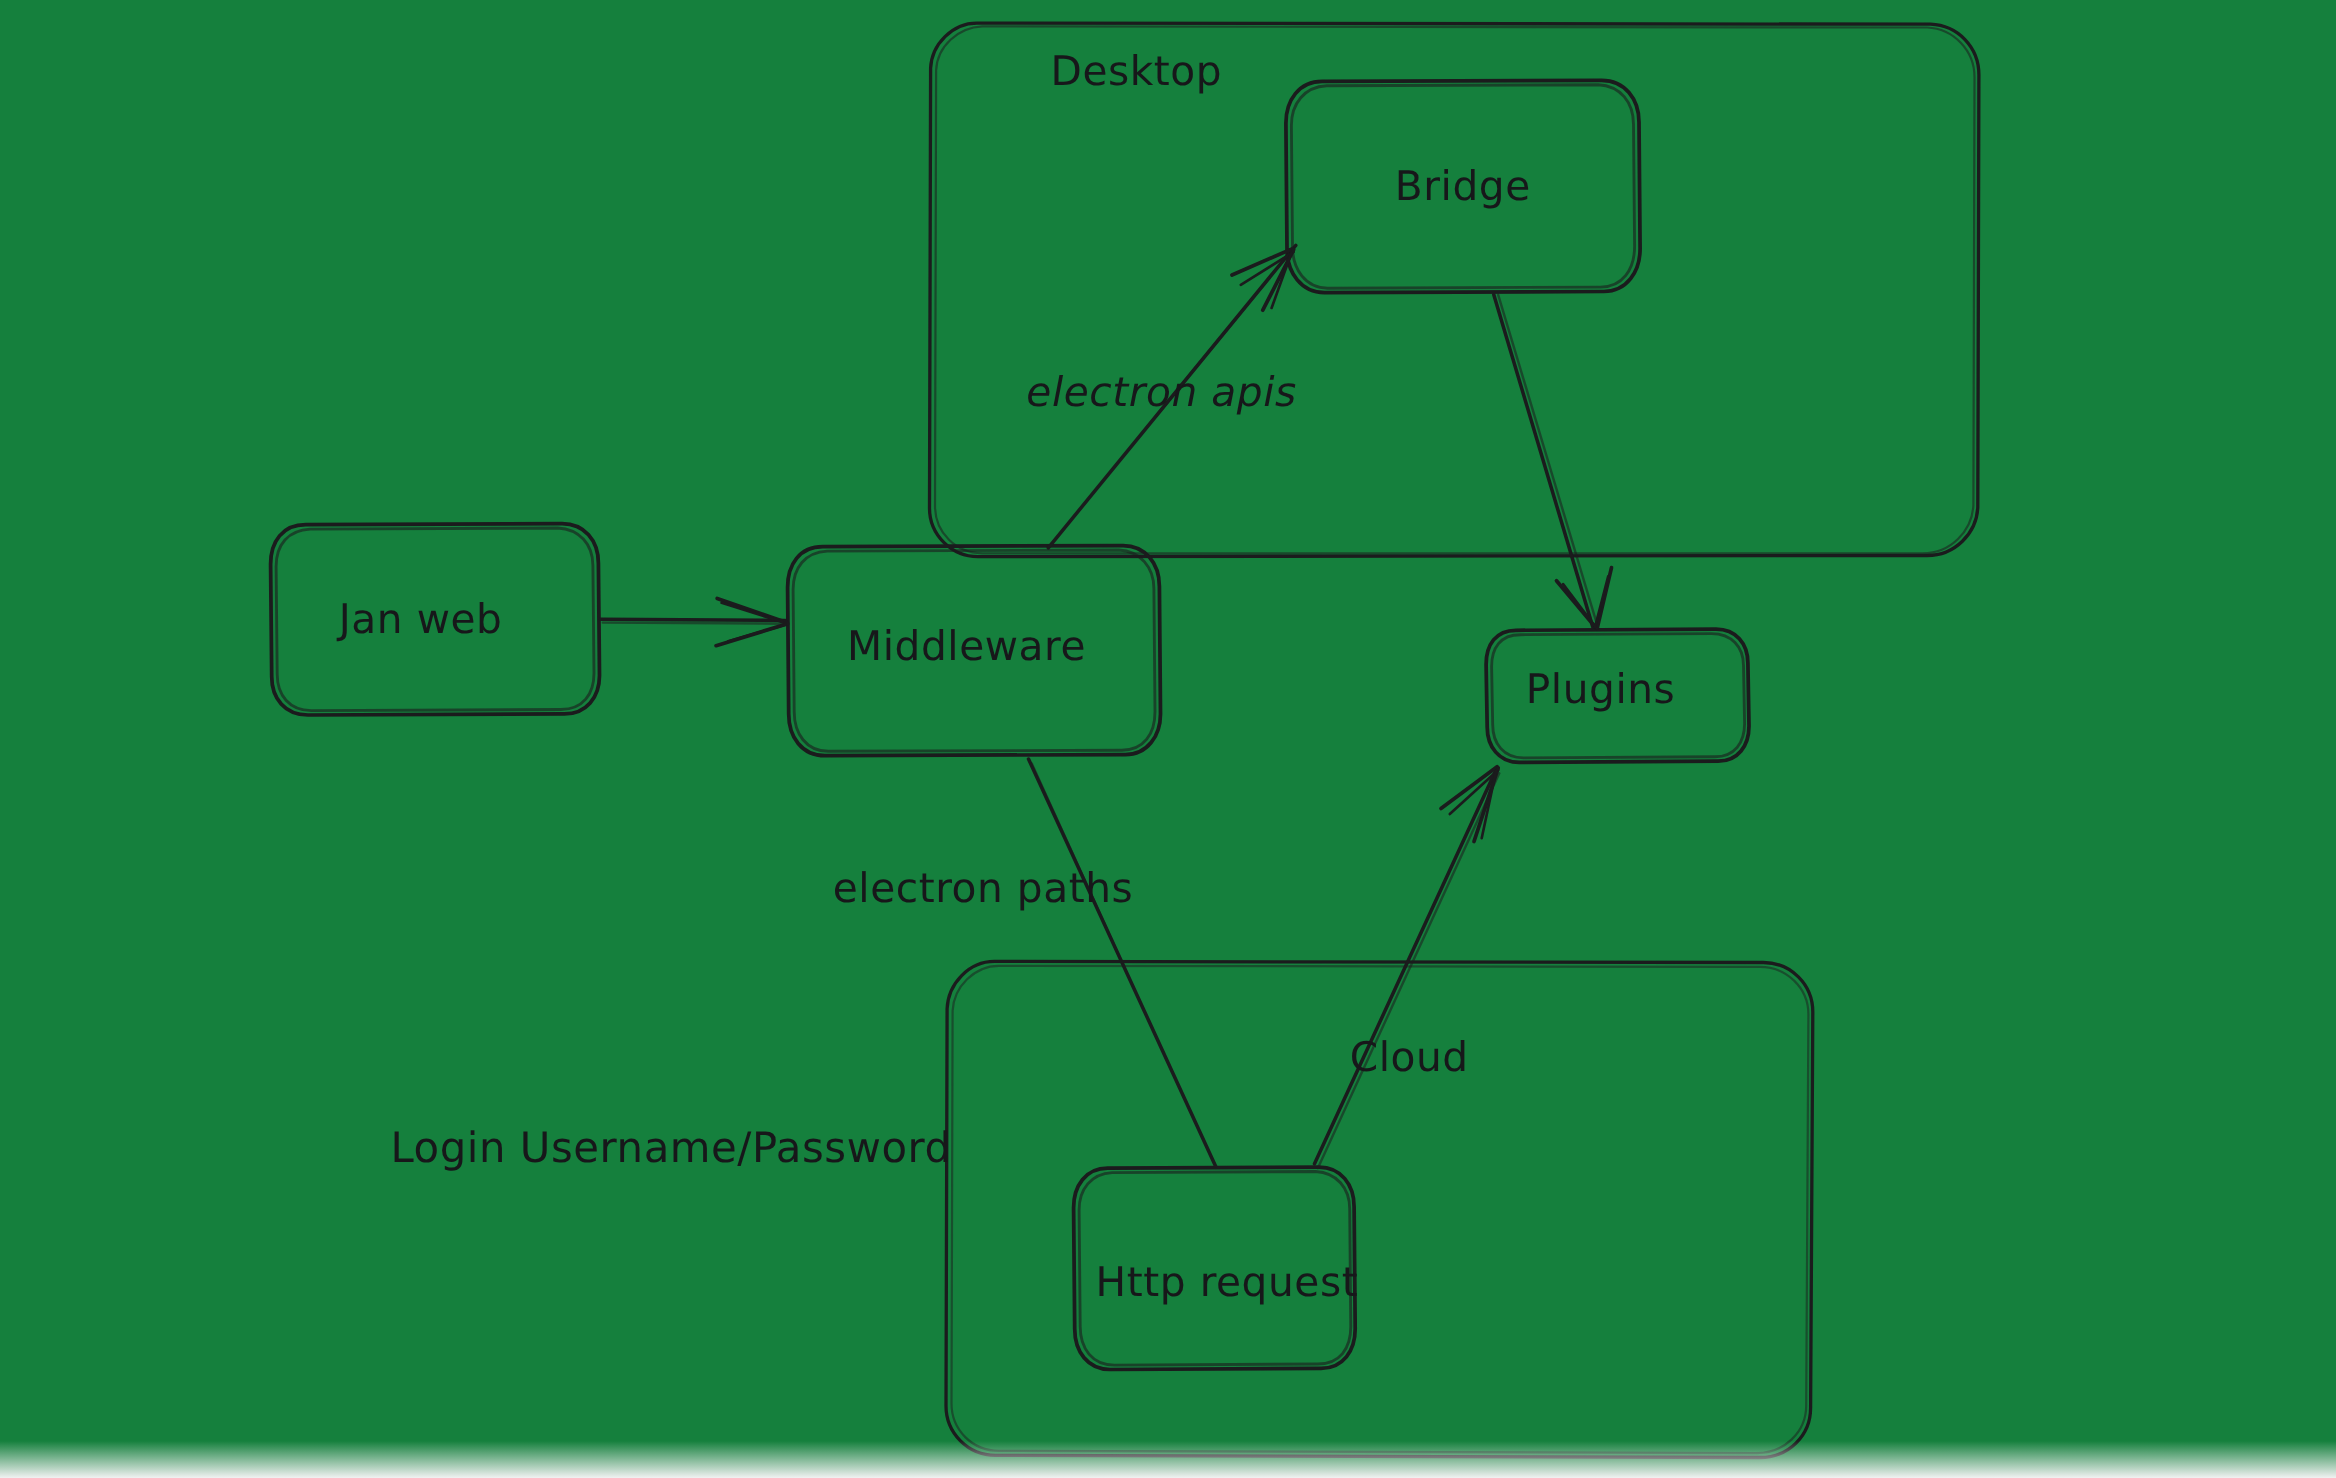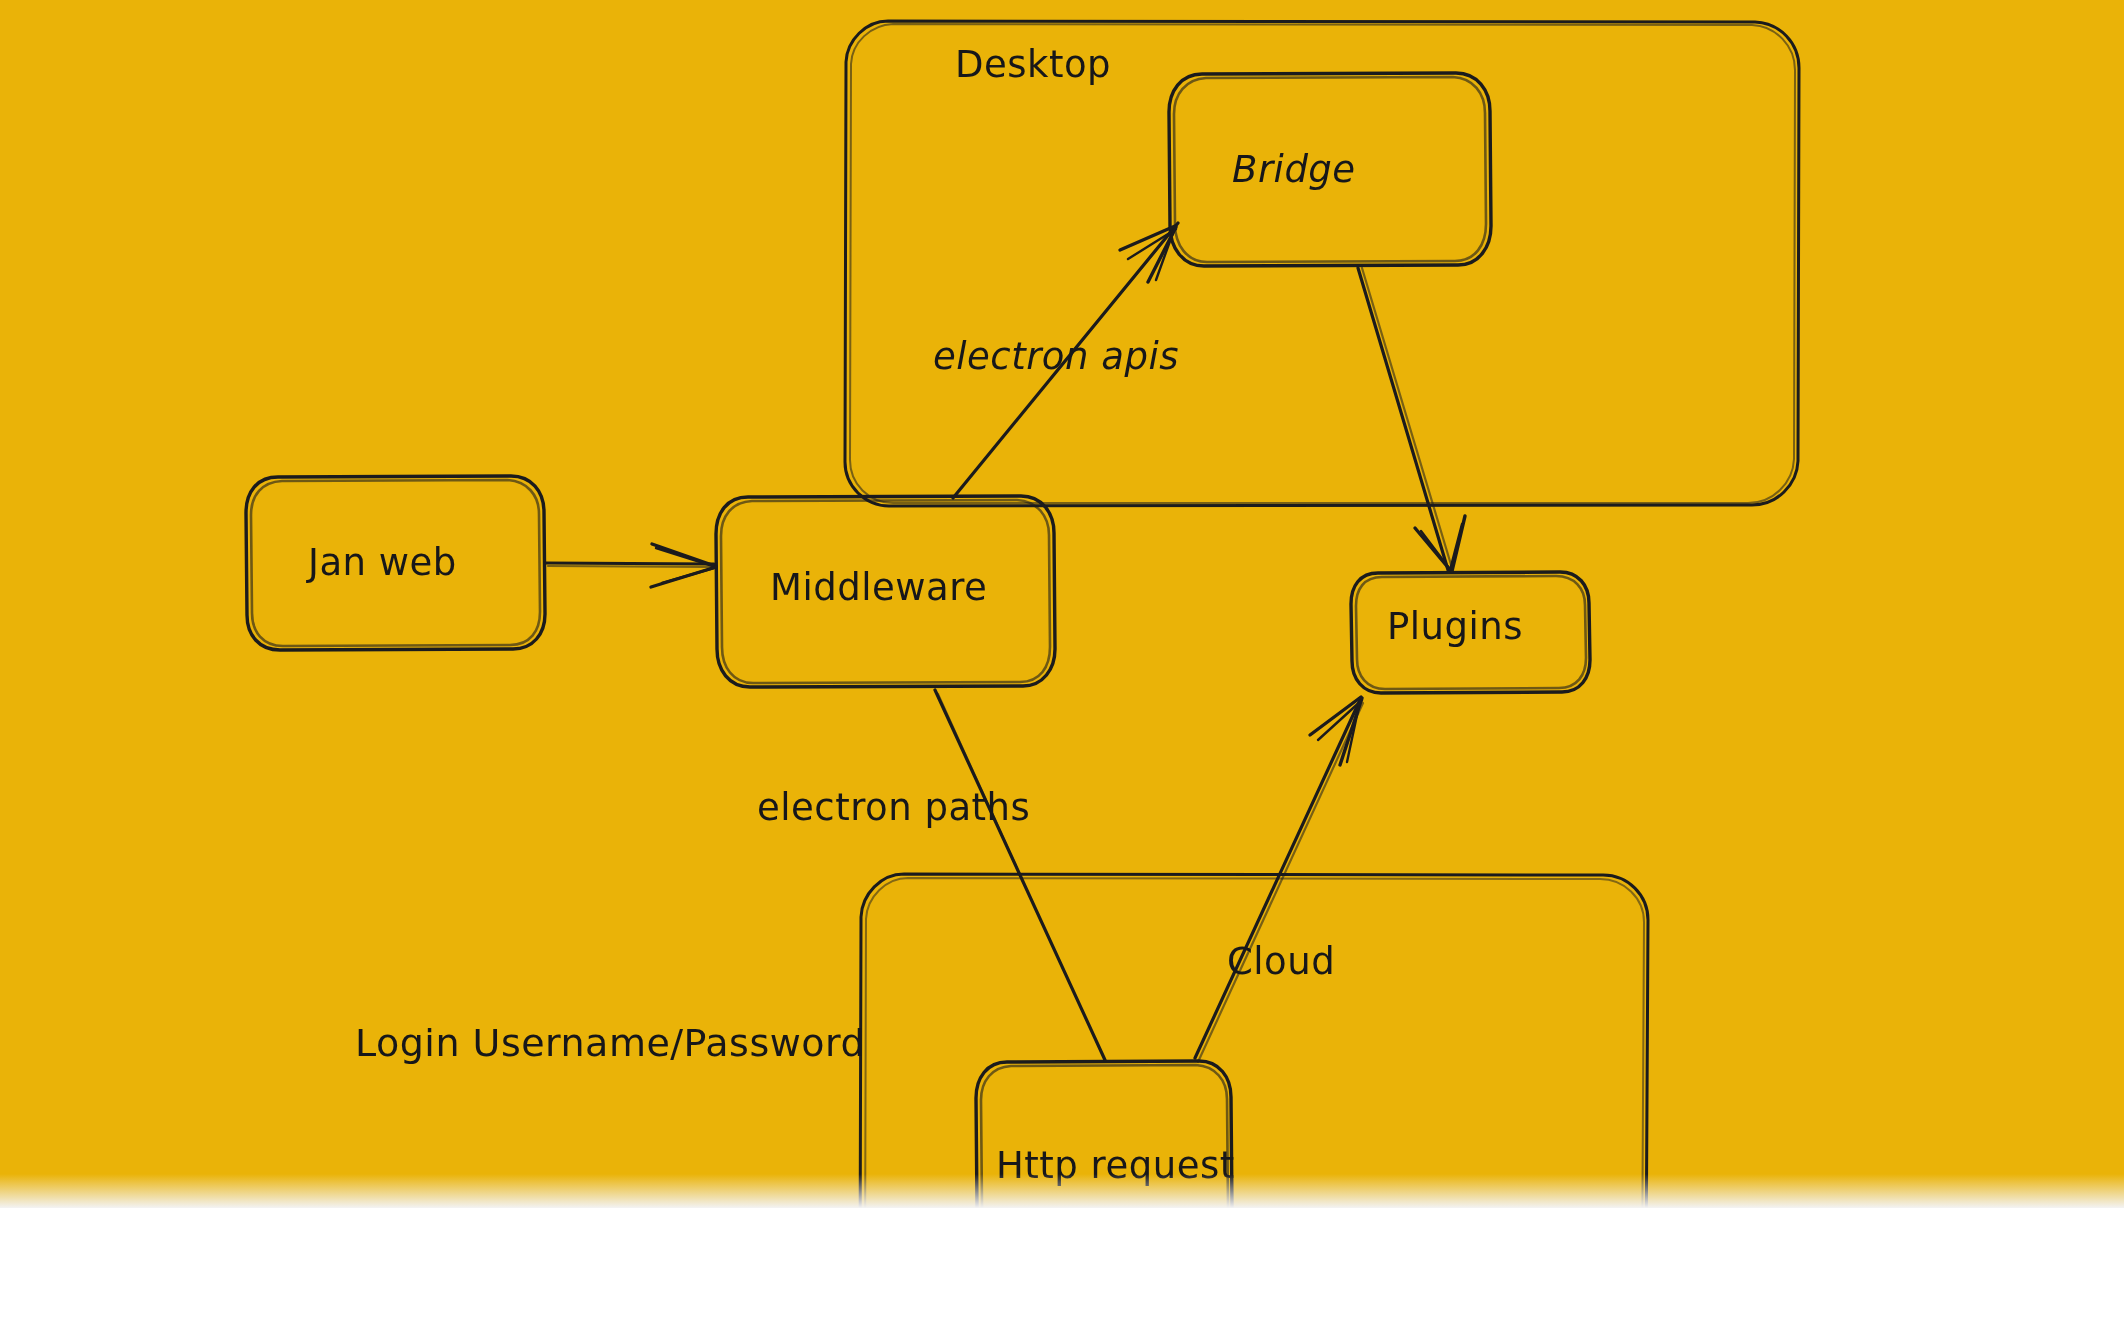--- a/index.html
+++ b/index.html
@@ -3,22 +3,22 @@
 <meta charset="utf-8">
 <style>
   html, body {
     margin: 0;
     padding: 0;
     background: #ffffff;
   }
   #canvas {
     position: relative;
     width: 2124px;
-    height: 1208px;
-    background: #eab308;
+    height: 1344px;
+    background: #15803d;
     overflow: hidden;
     font-family: "DejaVu Sans", sans-serif;
   }
   #canvas::after {
     content: "";
     position: absolute;
     left: 0; right: 0; bottom: 0;
     height: 34px;
     background: linear-gradient(to bottom, rgba(255,255,255,0) 0%, rgba(243,243,244,1) 100%);
     pointer-events: none;
@@ -282,21 +282,21 @@
     </g>
 
   </svg>
 
   <div class="hand-text group-label" style="left: 955px; top: 40px;">Desktop</div>
 
   <div class="hand-text node-label" style="left: 308px; top: 538px;">Jan web</div>
 
   <div class="hand-text node-label" style="left: 770px; top: 563px;">Middleware</div>
 
-  <div class="hand-text node-label" style="left: 1232px; top: 145px; font-style: italic;">Bridge</div>
+  <div class="hand-text node-label" style="left: 1268px; top: 145px;">Bridge</div>
 
   <div class="hand-text node-label" style="left: 1387px; top: 602px;">Plugins</div>
 
   <div class="hand-text node-label" style="left: 996px; top: 1141px;">Http request</div>
 
   <div class="hand-text edge-label" style="left: 933px; top: 332px; font-style: italic;">electron apis</div>
 
   <div class="hand-text edge-label" style="left: 757px; top: 783px;">electron paths</div>
 
   <div class="hand-text edge-label" style="left: 1227px; top: 937px;">Cloud</div>

